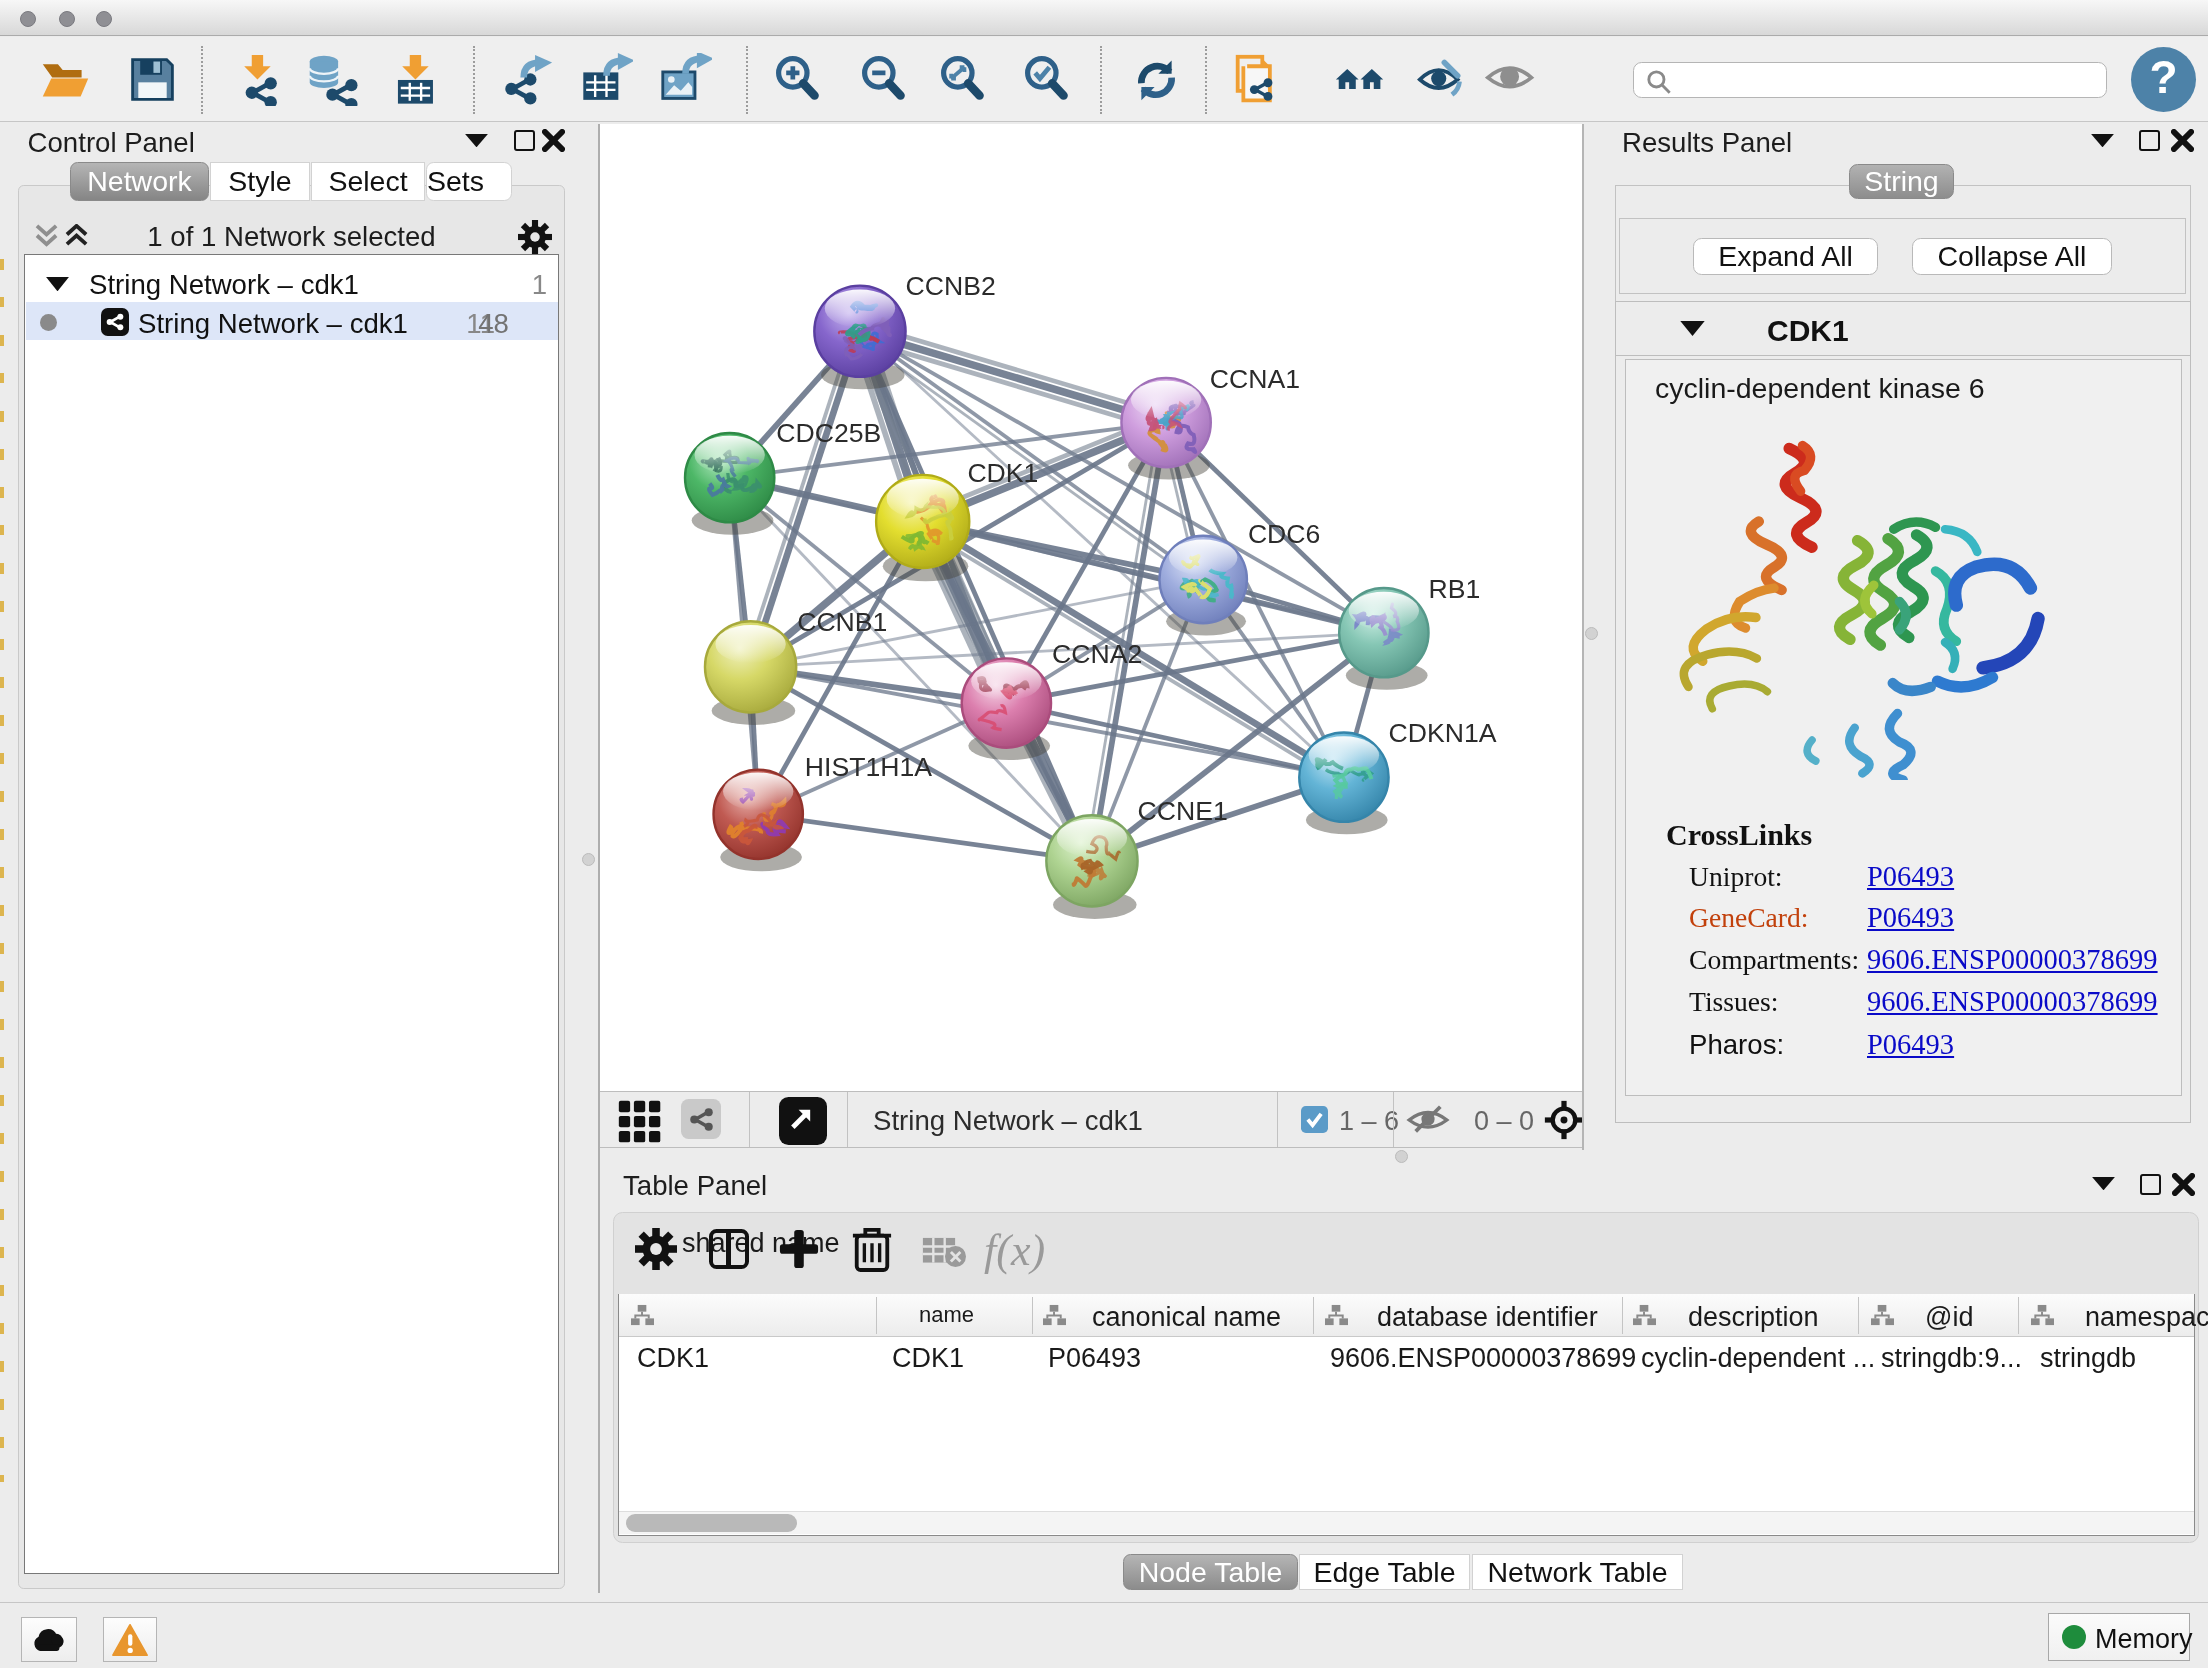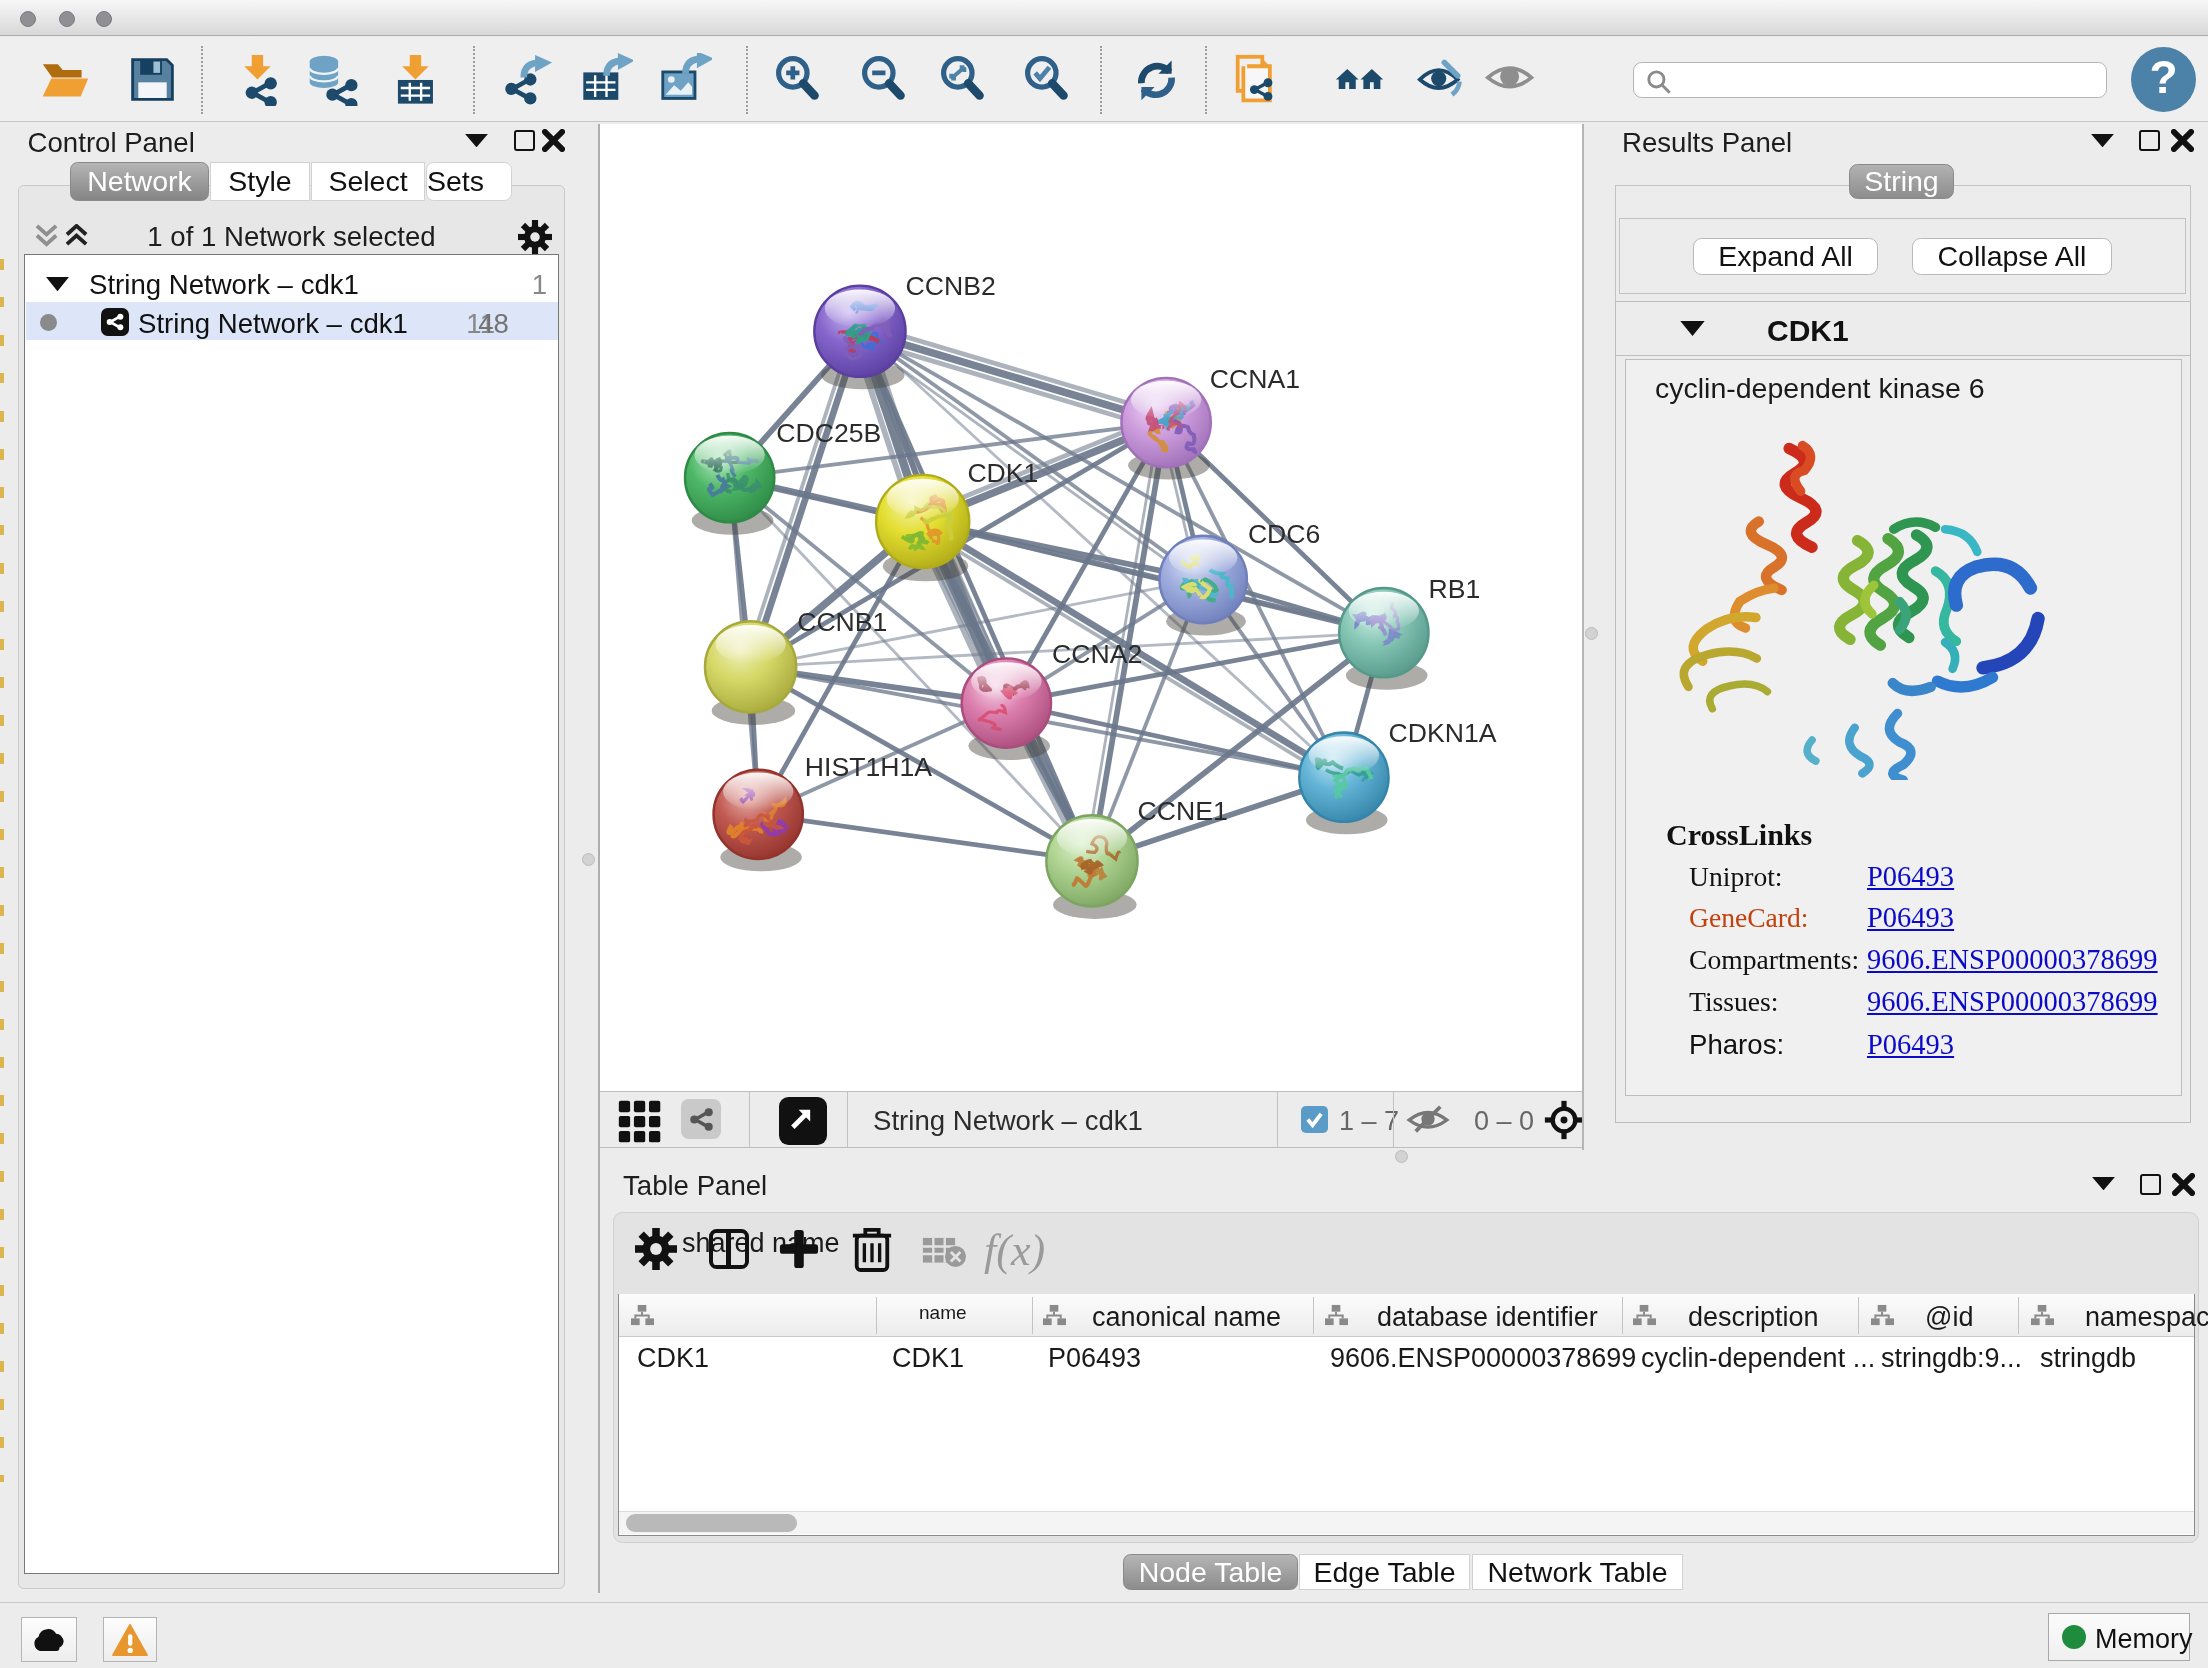--- a/index.html
+++ b/index.html
@@ -478,21 +478,21 @@
       <line x1="4" y1="22" x2="20" y2="6" stroke="#fff" stroke-width="5"></line>
       <path d="M10 4 h12 v12 Z" fill="#fff"></path>
     </svg>
 <div class="abs" style="left:847px;top:1092px;width:1px;height:55px;background:#c2c2c2"></div>
 <div class="abs" style="left:873px;top:1105px;font-size:27.6px;color:#2c2c2c">String Network – cdk1</div>
 <div class="abs" style="left:1277px;top:1092px;width:1px;height:55px;background:#c2c2c2"></div>
 <div class="abs" style="left:1301px;top:1106px;width:27px;height:27px;border-radius:4.8px;background:#5b9bc8"></div>
 <svg class="abs" style="left:1305px;top:1110px" width="19" height="19" viewBox="0 0 20 20">
       <path d="M3 10 l5 6 9-12" fill="none" stroke="#fff" stroke-width="4"></path>
     </svg>
-<div class="abs" style="left:1339px;top:1106px;font-size:27px;color:#666">1 – 7</div>
+<div class="abs" style="left:1339px;top:1106px;font-size:27px;color:#666">1 – 6</div>
 <div class="abs" style="left:1393px;top:1092px;width:1px;height:55px;background:#c2c2c2"></div>
 <svg class="abs" style="left:1406px;top:1103px" width="44" height="34" viewBox="0 0 46 36">
       <path d="M3 18 Q23 2 43 18 Q23 33 3 18 Z" fill="none" stroke="#777" stroke-width="3.5"></path>
       <circle cx="23" cy="17" r="7" fill="#777"></circle>
       <line x1="10" y1="30" x2="36" y2="4" stroke="#777" stroke-width="4"></line>
     </svg>
 <div class="abs" style="left:1474px;top:1106px;font-size:27px;color:#666">0 – 0</div>
 <svg class="abs" style="left:1544px;top:1100px" width="40" height="40" viewBox="0 0 46 46">
       <circle cx="23" cy="23" r="13" fill="none" stroke="#111" stroke-width="5"></circle>
       <line x1="23" y1="1" x2="23" y2="12" stroke="#111" stroke-width="6"></line>
@@ -604,21 +604,21 @@
       <rect x="16" y="15" width="9" height="7" fill="#8a8a8a"></rect>
       <path d="M12.5 8 v4 M5.5 15 v-3 h14 v3" stroke="#8a8a8a" stroke-width="2" fill="none"></path>
     </svg>
 <svg class="abs" style="left:2030px;top:1304px" width="25" height="23" viewBox="0 0 26 24">
       <rect x="8" y="1" width="9" height="7" fill="#8a8a8a"></rect>
       <rect x="1" y="15" width="9" height="7" fill="#8a8a8a"></rect>
       <rect x="16" y="15" width="9" height="7" fill="#8a8a8a"></rect>
       <path d="M12.5 8 v4 M5.5 15 v-3 h14 v3" stroke="#8a8a8a" stroke-width="2" fill="none"></path>
     </svg>
 <div class="abs" style="left:682px;top:1228px;font-size:27px;color:#1a1a1a">shared name</div>
-<div class="abs" style="left:919px;top:1302px;font-size:19px;color:#1a1a1a">name</div>
+<div class="abs" style="left:919px;top:1302px;font-size:22px;color:#1a1a1a">name</div>
 <div class="abs" style="left:1092px;top:1302px;font-size:27px;color:#1a1a1a">canonical name</div>
 <div class="abs" style="left:1377px;top:1302px;font-size:27px;color:#1a1a1a">database identifier</div>
 <div class="abs" style="left:1688px;top:1302px;font-size:27px;color:#1a1a1a">description</div>
 <div class="abs" style="left:1925px;top:1302px;font-size:27px;color:#1a1a1a">@id</div>
 <div class="abs" style="left:2085px;top:1302px;font-size:27px;color:#1a1a1a">namespac</div>
 <div class="abs" style="left:637px;top:1343px;font-size:27px;color:#1a1a1a">CDK1</div>
 <div class="abs" style="left:892px;top:1343px;font-size:27px;color:#1a1a1a">CDK1</div>
 <div class="abs" style="left:1048px;top:1343px;font-size:27px;color:#1a1a1a">P06493</div>
 <div class="abs" style="left:1330px;top:1343px;font-size:27px;color:#1a1a1a">9606.ENSP00000378699</div>
 <div class="abs" style="left:1641px;top:1343px;font-size:27px;color:#1a1a1a">cyclin-dependent ...</div>

